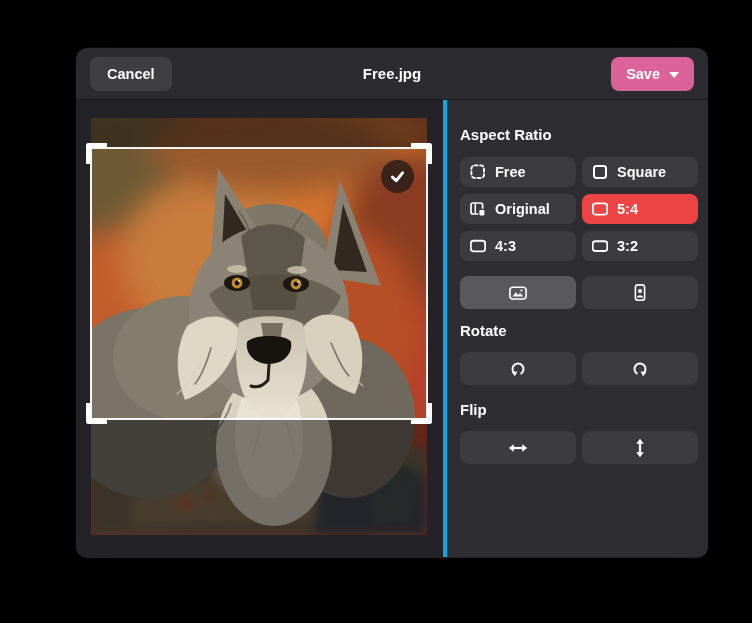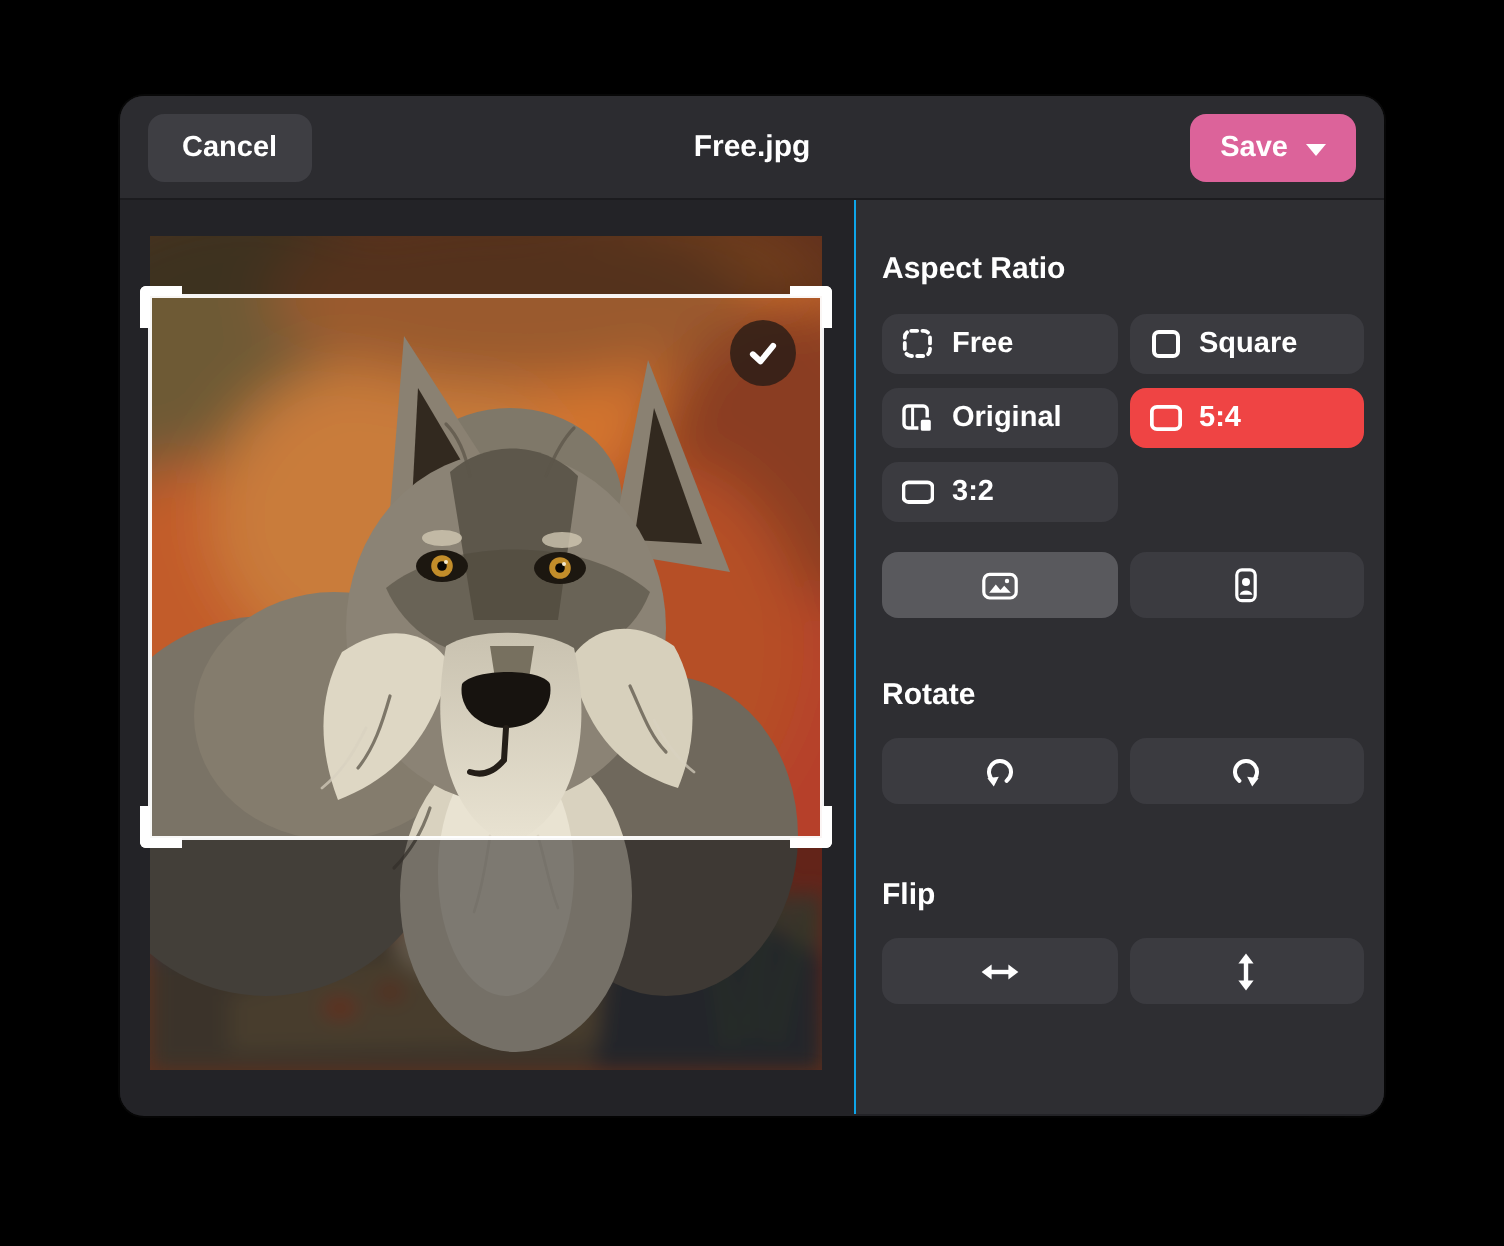--- a/index.html
+++ b/index.html
@@ -1,59 +1,59 @@
 <!DOCTYPE html>
 <html><head>
 <meta charset="utf-8">
 <style>
   html,body{margin:0;padding:0;background:#000;width:752px;height:623px;overflow:hidden;
     font-family:"Liberation Sans",sans-serif;-webkit-font-smoothing:antialiased;}
   *{box-sizing:border-box;}
 
-  #window{position:absolute;left:60px;top:48px;width:632px;height:510px;border-radius:12px;
+  #window{position:absolute;left:76px;top:48px;width:632px;height:510px;border-radius:12px;
     overflow:hidden;background:#232327;box-shadow:0 14px 44px rgba(0,0,0,.85), 0 0 0 1px rgba(255,255,255,.04);}
 
   
   .headerbar{height:52px;background:#2c2c30;border-bottom:1px solid #1c1c1f;
     display:flex;align-items:center;padding:0 14px;position:relative;}
   .btn{border:none;cursor:pointer;color:#fff;font-family:inherit;font-weight:700;font-size:14.5px;
     border-radius:8px;display:flex;align-items:center;justify-content:center;}
   .cancel-btn{background:#3e3e43;height:34px;padding:0 17px;}
   .win-title{position:absolute;left:0;right:0;text-align:center;color:#fff;font-weight:700;
     font-size:15px;pointer-events:none;}
   .save-btn{margin-left:auto;background:#dc639a;height:34px;padding:0 15px;gap:9px;text-align:right;}
   .caret-down{width:0;height:0;border-left:5.5px solid transparent;border-right:5.5px solid transparent;
     border-top:6.5px solid #fff;margin-top:2px;}
 
   
   .main{display:flex;height:457px;}
   .canvas-panel{width:367px;background:#232327;position:relative;flex:none;}
-  .controls-panel{flex:1;background:#2e2e32;border-left:1px solid #0ea5e9;
+  .controls-panel{flex:1;background:#2e2e32;border-left:4px solid #0ea5e9;
     padding:26px 10px 0 13px;color:#fff;}
 
   
   .image-stage{position:absolute;left:15px;top:18px;width:336px;height:417px;}
   .image-stage svg.photo{display:block;width:336px;height:417px;}
   .dim{position:absolute;left:0;right:0;background:rgba(8,6,8,.48);pointer-events:none;}
   .dim-top{top:0;height:30px;}
   .dim-bottom{top:301px;bottom:0;}
   .crop-frame{position:absolute;left:-1px;right:-1px;top:29px;height:273px;
     border:2px solid rgba(255,255,255,.95);}
   .handle{position:absolute;width:21px;height:21px;}
   .handle.tl{left:-6px;top:-6px;border-top:5px solid #fff;border-left:5px solid #fff;border-top-left-radius:3px;}
   .handle.tr{right:-6px;top:-6px;border-top:5px solid #fff;border-right:5px solid #fff;border-top-right-radius:3px;}
   .handle.bl{left:-6px;bottom:-6px;border-bottom:5px solid #fff;border-left:5px solid #fff;border-bottom-left-radius:3px;}
   .handle.br{right:-6px;bottom:-6px;border-bottom:5px solid #fff;border-right:5px solid #fff;border-bottom-right-radius:3px;}
   .apply-crop{position:absolute;left:290px;top:42px;width:33px;height:33px;border-radius:50%;
     background:rgba(42,28,22,.82);border:none;cursor:pointer;display:flex;align-items:center;justify-content:center;padding:0;}
 
   
   .section-label{font-weight:700;font-size:15px;color:#fff;}
-  .lbl-rotate{margin-top:30px;}
-  .lbl-flip{margin-top:37px;}
+  .lbl-rotate{margin-top:13px;}
+  .lbl-flip{margin-top:16px;}
   .ar-grid{margin-top:14px;display:grid;grid-template-columns:1fr 1fr;gap:7px 6px;}
   .opt-btn{height:30px;background:#3b3b40;border-radius:8px;padding:8px 10px;gap:9px;
     justify-content:flex-start;font-size:14.5px;}
   .opt-btn.selected{background:#ef4444;}
   .icon{display:flex;align-items:center;justify-content:center;flex:none;}
   .row2{margin-top:15px;display:grid;grid-template-columns:1fr 1fr;gap:6px;}
   .row2.tools{margin-top:13px;}
   .tool-btn{height:33px;background:#3b3b40;border-radius:8px;}
   .tool-btn.selected{background:#59595d;}
 </style>
@@ -233,20 +233,28 @@
 
         <button class="btn opt-btn selected">
           <span class="icon">
             <svg width="16" height="16" viewBox="0 0 16 16">
                 <rect x="0.9" y="2.4" width="14.2" height="11.2" rx="2.6" fill="none" stroke="#fff" stroke-width="1.9"></rect>
               </svg>
           </span>
           <span>5:4</span>
         </button>
 
+        <button class="btn opt-btn">
+          <span class="icon">
+            <svg width="16" height="16" viewBox="0 0 16 16">
+                <rect x="0.8" y="2.8" width="14.4" height="10.6" rx="2.6" fill="none" stroke="#fff" stroke-width="1.9"></rect>
+              </svg>
+          </span>
+          <span>4:3</span>
+        </button>
 
         <button class="btn opt-btn">
           <span class="icon">
             <svg width="16" height="16" viewBox="0 0 16 16">
                 <rect x="0.7" y="3.2" width="14.6" height="9.8" rx="2.6" fill="none" stroke="#fff" stroke-width="1.9"></rect>
               </svg>
           </span>
           <span>3:2</span>
         </button>
 

